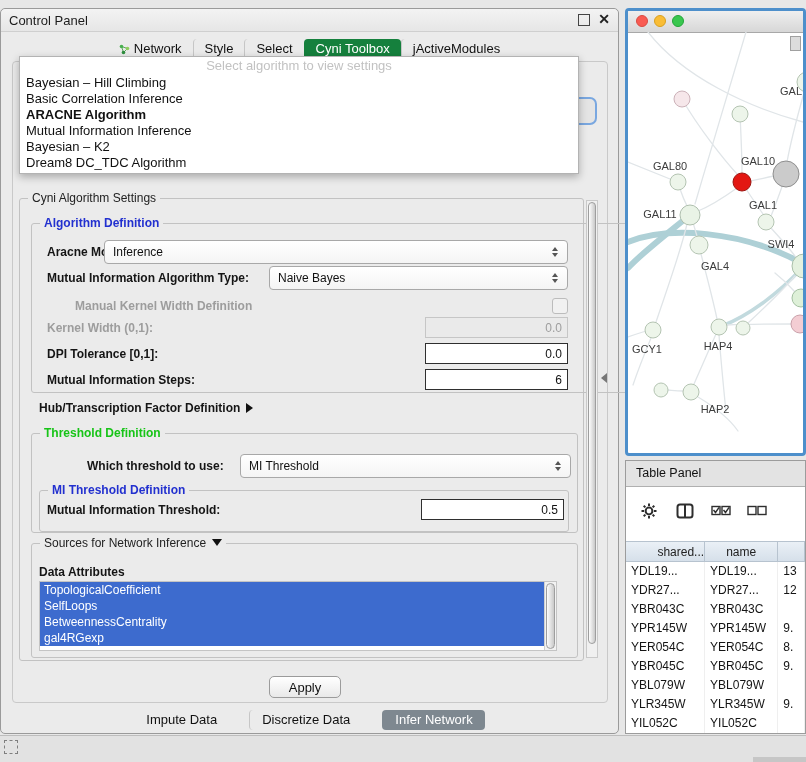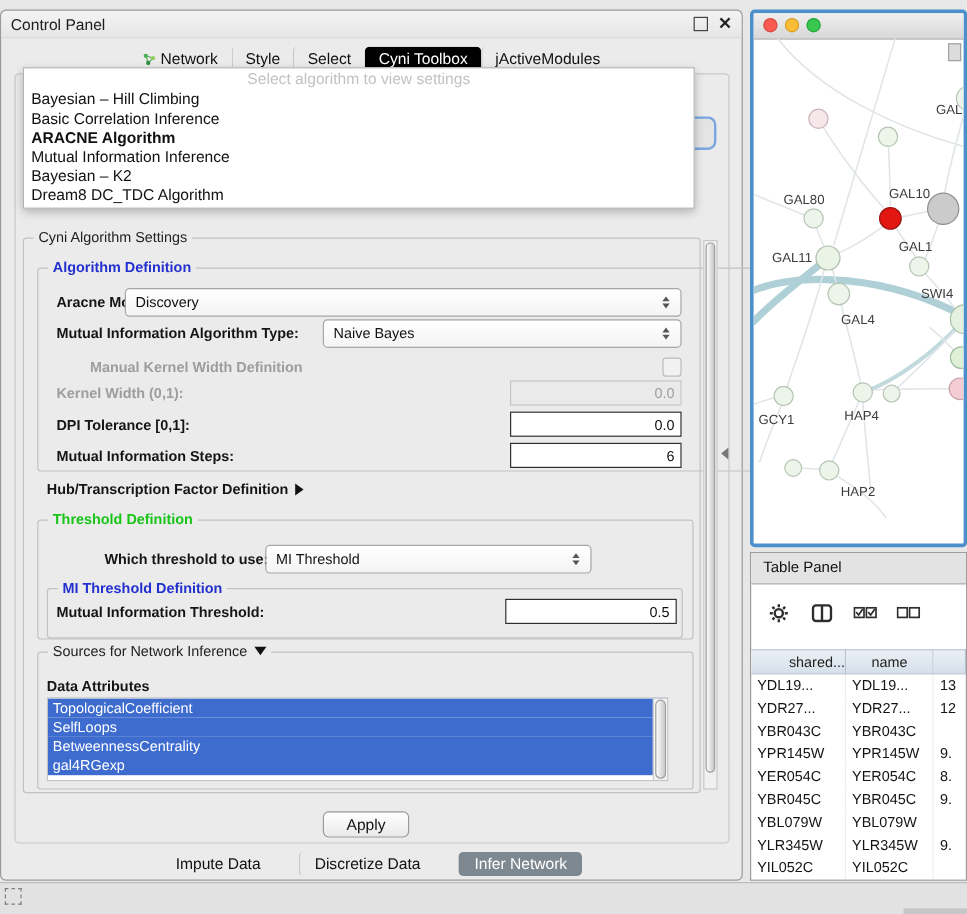--- a/index.html
+++ b/index.html
@@ -12,21 +12,21 @@
   .cp-titlebar{position:absolute;left:0;top:0;right:0;height:22px;border-bottom:1px solid #cfcfcf;
                background:linear-gradient(#f3f3f3,#e6e6e6);border-radius:5px 5px 0 0;}
   .cp-title{position:absolute;left:8px;top:4px;font-size:13px;color:#1c1c1c;}
   .cp-float{position:absolute;right:28px;top:5px;width:10px;height:10px;border:1.5px solid #444;}
   .cp-close{position:absolute;right:8px;top:2px;font-size:14px;font-weight:bold;color:#222;}
 
   .tab-bar{position:absolute;left:0;right:0;top:28px;height:22px;display:flex;justify-content:center;align-items:flex-end;}
   .tab{height:20px;line-height:20px;padding:0 11px;font-size:13px;color:#111;border-radius:4px 4px 0 0;
        display:flex;align-items:center;gap:4px;}
   .tab+.tab{border-left:1px solid #c6c6c6;}
-  .tab.selected{background:#000000;color:#fff;border-left-color:transparent;margin-top:24px;}
+  .tab.selected{background:#15803d;color:#fff;border-left-color:transparent;margin-top:24px;}
   .tab-net-icon{display:inline-flex;}
 
   .content-frame{position:absolute;left:11px;top:52px;width:596px;height:642px;border:1px solid #c9c9c9;
                  border-radius:4px;background:#ebebeb;box-sizing:border-box;}
 
   
   .popup{position:absolute;left:18px;top:47px;width:560px;height:118px;background:#fff;border:1px solid #b3b3b3;
          box-shadow:0 3px 8px rgba(0,0,0,.28);z-index:60;box-sizing:border-box;}
   .dd-placeholder{height:18px;line-height:18px;text-align:center;color:#c2c2c2;font-size:13px;}
   .dd-option{height:16px;line-height:16px;padding-left:6px;font-size:13px;color:#111;}
@@ -178,21 +178,21 @@
   <div class="group" style="left:18px;top:189px;width:565px;height:463px;">
     <span class="gtitle">Cyni Algorithm Settings</span>
   </div>
 
   <div class="group" style="left:30px;top:214px;width:641px;height:170px;">
     <span class="gtitle t-blue">Algorithm Definition</span>
   </div>
 
   <span class="flabel" style="left:46px;top:236px;">Aracne Mode:</span>
   <div class="combo" style="left:103px;top:231px;width:464px;">
-    <span class="combo-text">Discovery</span>
+    <span class="combo-text">Inference</span>
     <span class="stepper">
         <i class="up"></i>
         <i class="dn"></i>
       </span>
   </div>
 
   <span class="flabel" style="left:46px;top:262px;">Mutual Information Algorithm Type:</span>
   <div class="combo" style="left:268px;top:257px;width:299px;">
     <span class="combo-text">Naive Bayes</span>
     <span class="stepper">
@@ -212,21 +212,21 @@
 
   <span class="flabel" style="left:46px;top:364px;">Mutual Information Steps:</span>
   <input class="num" style="left: 424px; top: 360px; width: 143px;" value="6">
 
   <span class="flabel plain" style="left:38px;top:392px;"><span>Hub/Transcription Factor Definition</span><span class="caret-right"></span></span>
 
   <div class="group" style="left:30px;top:424px;width:547px;height:100px;">
     <span class="gtitle t-green">Threshold Definition</span>
   </div>
   <span class="flabel" style="left:86px;top:450px;">Which threshold to use:</span>
-  <div class="combo" style="left:220px;top:445px;width:272px;">
+  <div class="combo" style="left:239px;top:445px;width:331px;">
     <span class="combo-text">MI Threshold</span>
     <span class="stepper">
         <i class="up"></i>
         <i class="dn"></i>
       </span>
   </div>
   <div class="group" style="left:38px;top:481px;width:530px;height:42px;">
     <span class="gtitle t-blue">MI Threshold Definition</span>
   </div>
   <span class="flabel" style="left:46px;top:494px;">Mutual Information Threshold:</span>

